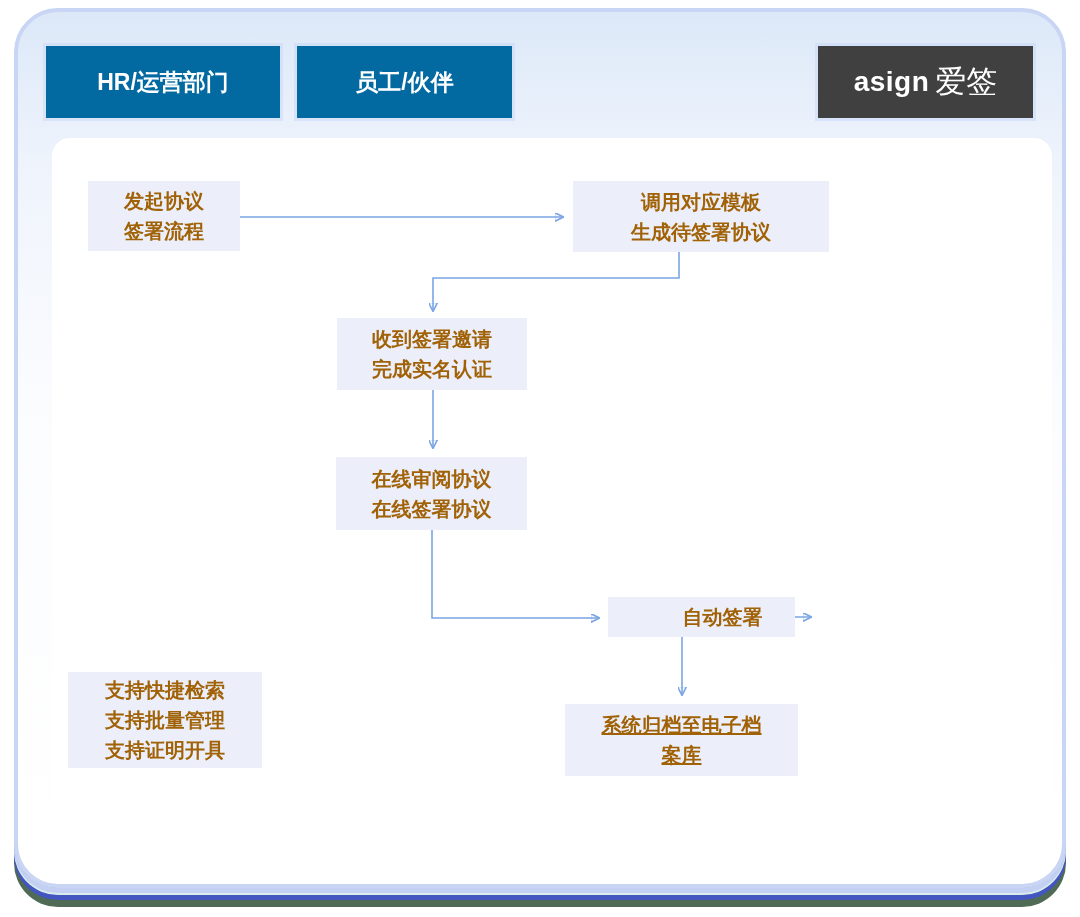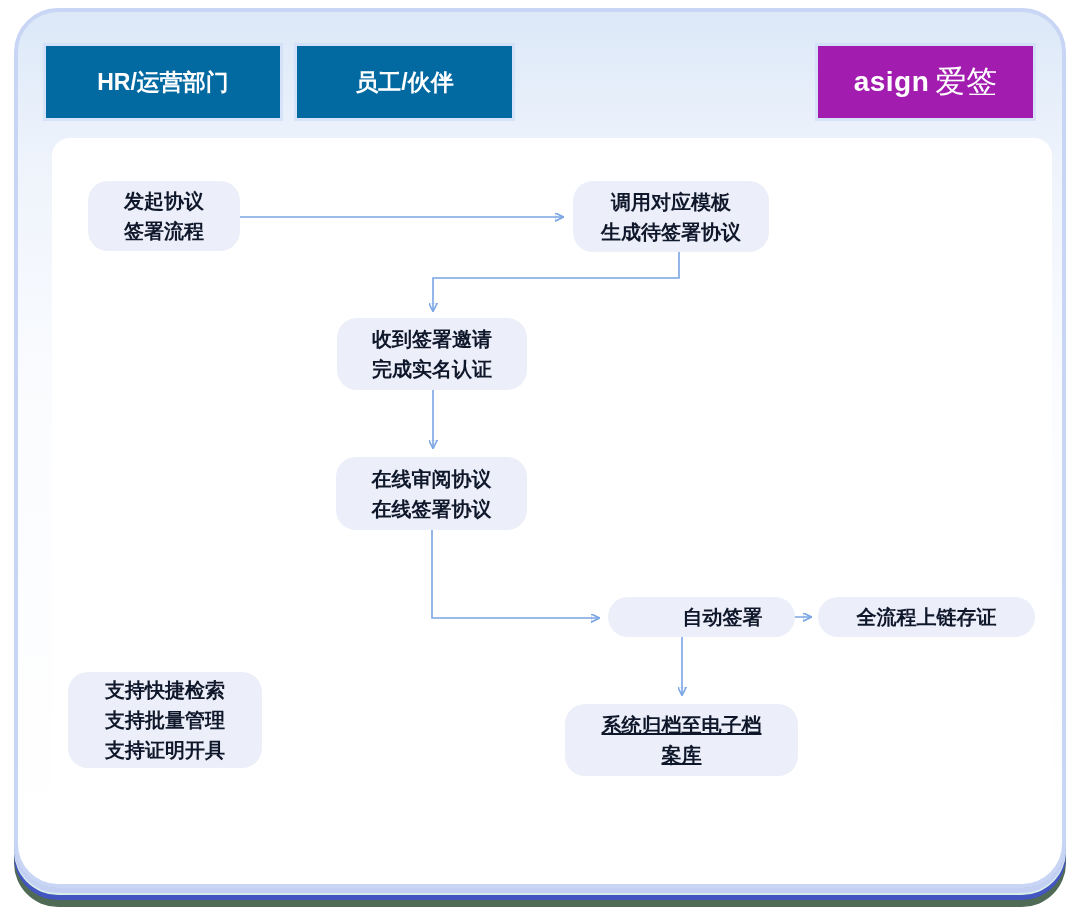--- a/index.html
+++ b/index.html
@@ -18,27 +18,27 @@
   .panel{
     position:absolute;left:52px;top:138px;width:1000px;height:720px;
     background:#FFFFFF;border-radius:18px;
   }
   
   .lane{
     position:absolute;top:46px;height:72px;display:flex;align-items:center;justify-content:center;
     background:#0369a1;color:#FFFFFF;font-size:23px;font-weight:700;
     box-shadow:0 0 0 3px rgba(205,220,248,.65);
   }
-  .lane.brand{background:#a21caf;}
+  .lane.brand{background:#404040;}
   .brand-logo{font-size:28px;font-weight:800;letter-spacing:.5px;text-transform:lowercase;}
   .brand-cn{font-size:31px;font-weight:500;margin-left:6px;}
   
   .node{
     position:absolute;display:flex;align-items:center;justify-content:center;
-    background:#ECEFF9;border-radius:20px;color:#0f172a;
+    background:#ECEFF9;border-radius:0;color:#a16207;
     font-size:20px;font-weight:600;line-height:30px;text-align:center;
     white-space:pre-line;
   }
   .arrows{position:absolute;left:0;top:0;}
   .arrows path{stroke:#7AA5E4;stroke-width:1.6;fill:none;}
 </style>
 </head>
 <body>
 
 <div class="canvas">
@@ -62,27 +62,26 @@
     <path d="M240,217 H562" marker-end="url(#ah)"></path>
     <path d="M679,252 v26 H433 v32" marker-end="url(#ah)"></path>
     <path d="M433,390 v57" marker-end="url(#ah)"></path>
     <path d="M432,530 v88 h166" marker-end="url(#ah)"></path>
     <path d="M753,617 h57" marker-end="url(#ah)"></path>
     <path d="M682,637 v57" marker-end="url(#ah)"></path>
   </svg>
 
   <div class="node" style="left:88px;top:181px;width:152px;height:70px;">发起协议
 签署流程</div>
-  <div class="node" style="left:573px;top:181px;width:196px;height:71px;">调用对应模板
+  <div class="node" style="left:573px;top:181px;width:256px;height:71px;">调用对应模板
 生成待签署协议</div>
   <div class="node" style="left:337px;top:318px;width:190px;height:72px;">收到签署邀请
 完成实名认证</div>
   <div class="node" style="left:336px;top:457px;width:191px;height:73px;">在线审阅协议
 在线签署协议</div>
   <div class="node" style="left:608px;top:597px;width:145px;height:40px;padding-left:42px;">自动签署</div>
-  <div class="node" style="left:818px;top:597px;width:217px;height:40px;">全流程上链存证</div>
   <div class="node" style="left:565px;top:704px;width:233px;height:72px;text-decoration:underline;">系统归档至电子档
 案库</div>
   <div class="node" style="left:68px;top:672px;width:194px;height:96px;">支持快捷检索
 支持批量管理
 支持证明开具</div>
 
 </div>
 
 </body></html>

